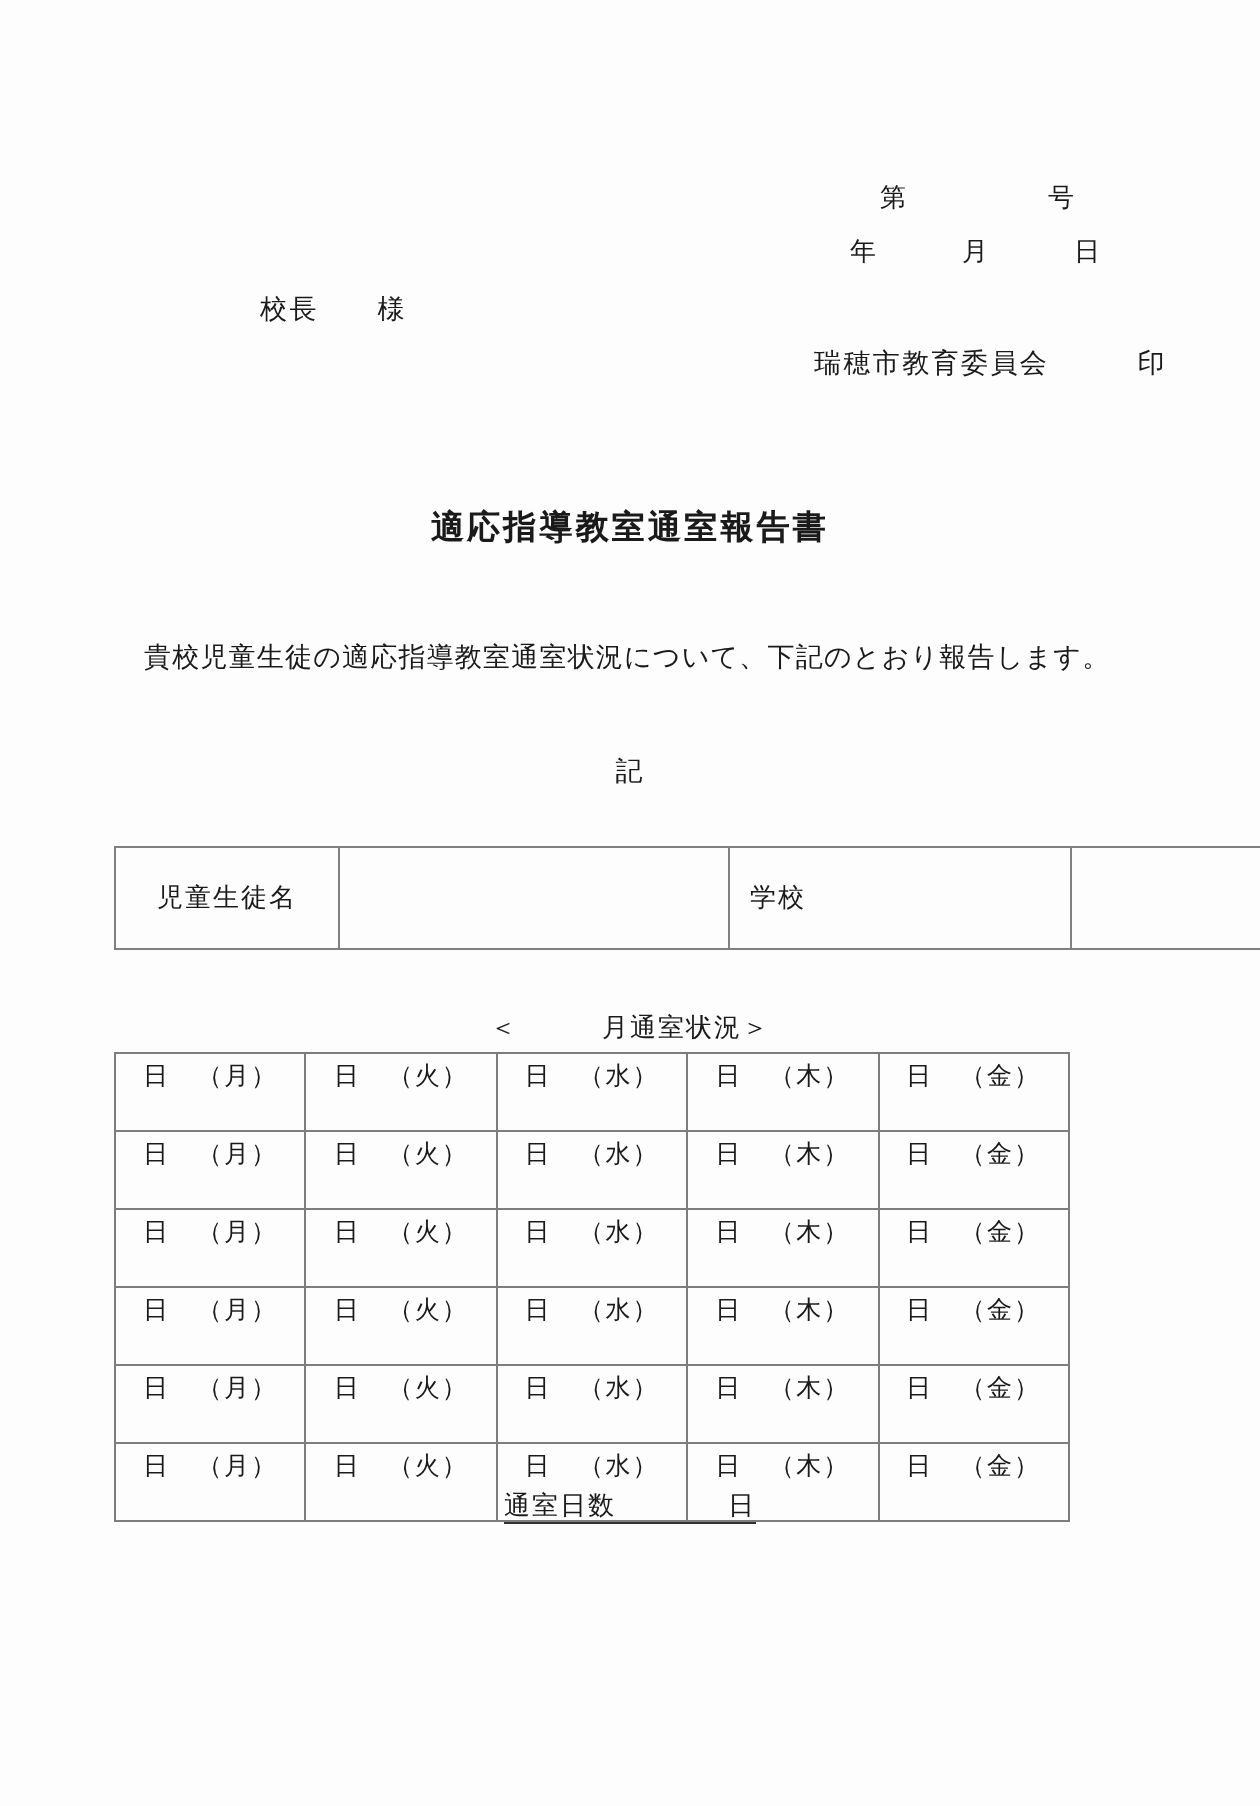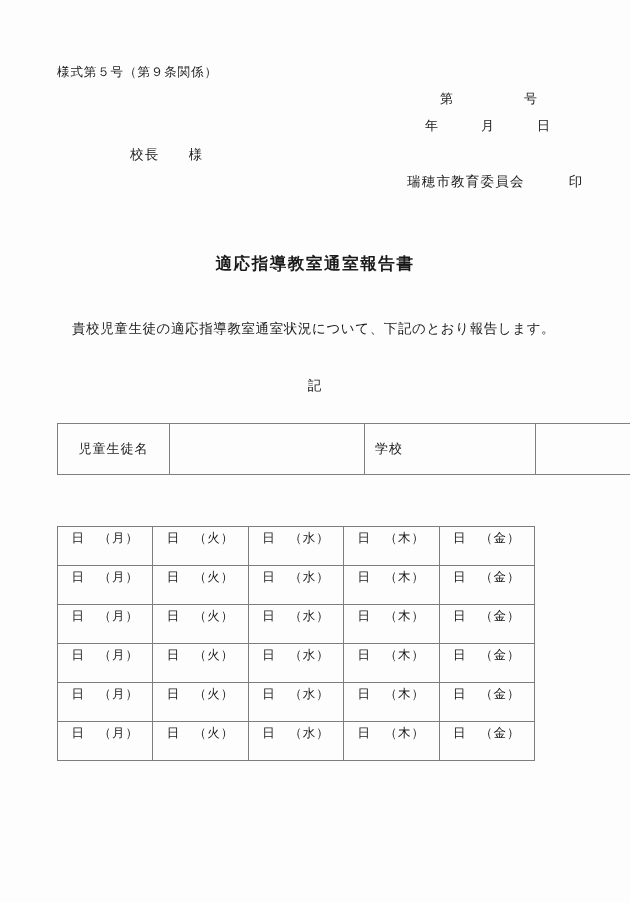--- a/index.html
+++ b/index.html
@@ -155,21 +155,20 @@
     border-bottom: 1px solid #333;
     padding-bottom: 1px;
     white-space: pre;
   }
 </style>
 </head>
 <body>
 
 <div id="page">
 
-  <div class="abs form-no">様式第５号（第９条関係）</div>
 
   <div class="abs doc-date">年　　　月　　　日</div>
 
   <div class="abs doc-number">第　　　　　号</div>
 
   <div class="abs addressee">校長　　様</div>
 
   <div class="abs doc-title">適応指導教室通室報告書</div>
 
   <div class="abs issuer">瑞穂市教育委員会　　　印</div>
@@ -182,20 +181,21 @@
     <tbody>
       <tr>
         <td class="st-label">児童生徒名</td>
         <td class="st-name"></td>
         <td class="st-school">学校</td>
         <td class="st-grade">年生</td>
       </tr>
     </tbody>
   </table>
 
+  <div class="abs month-heading">＜　　　月通室状況＞</div>
 
   <table class="abs attend-table">
     <tbody>
       <tr>
         <td>日　（月）</td>
         <td>日　（火）</td>
         <td>日　（水）</td>
         <td>日　（木）</td>
         <td>日　（金）</td>
       </tr>
@@ -230,14 +230,17 @@
       <tr>
         <td>日　（月）</td>
         <td>日　（火）</td>
         <td>日　（水）</td>
         <td>日　（木）</td>
         <td>日　（金）</td>
       </tr>
     </tbody>
   </table>
 
+  <div class="abs total-days">
+    <span class="u">通室日数　　　　日</span>
+  </div>
 
 </div>
 
 </body></html>

